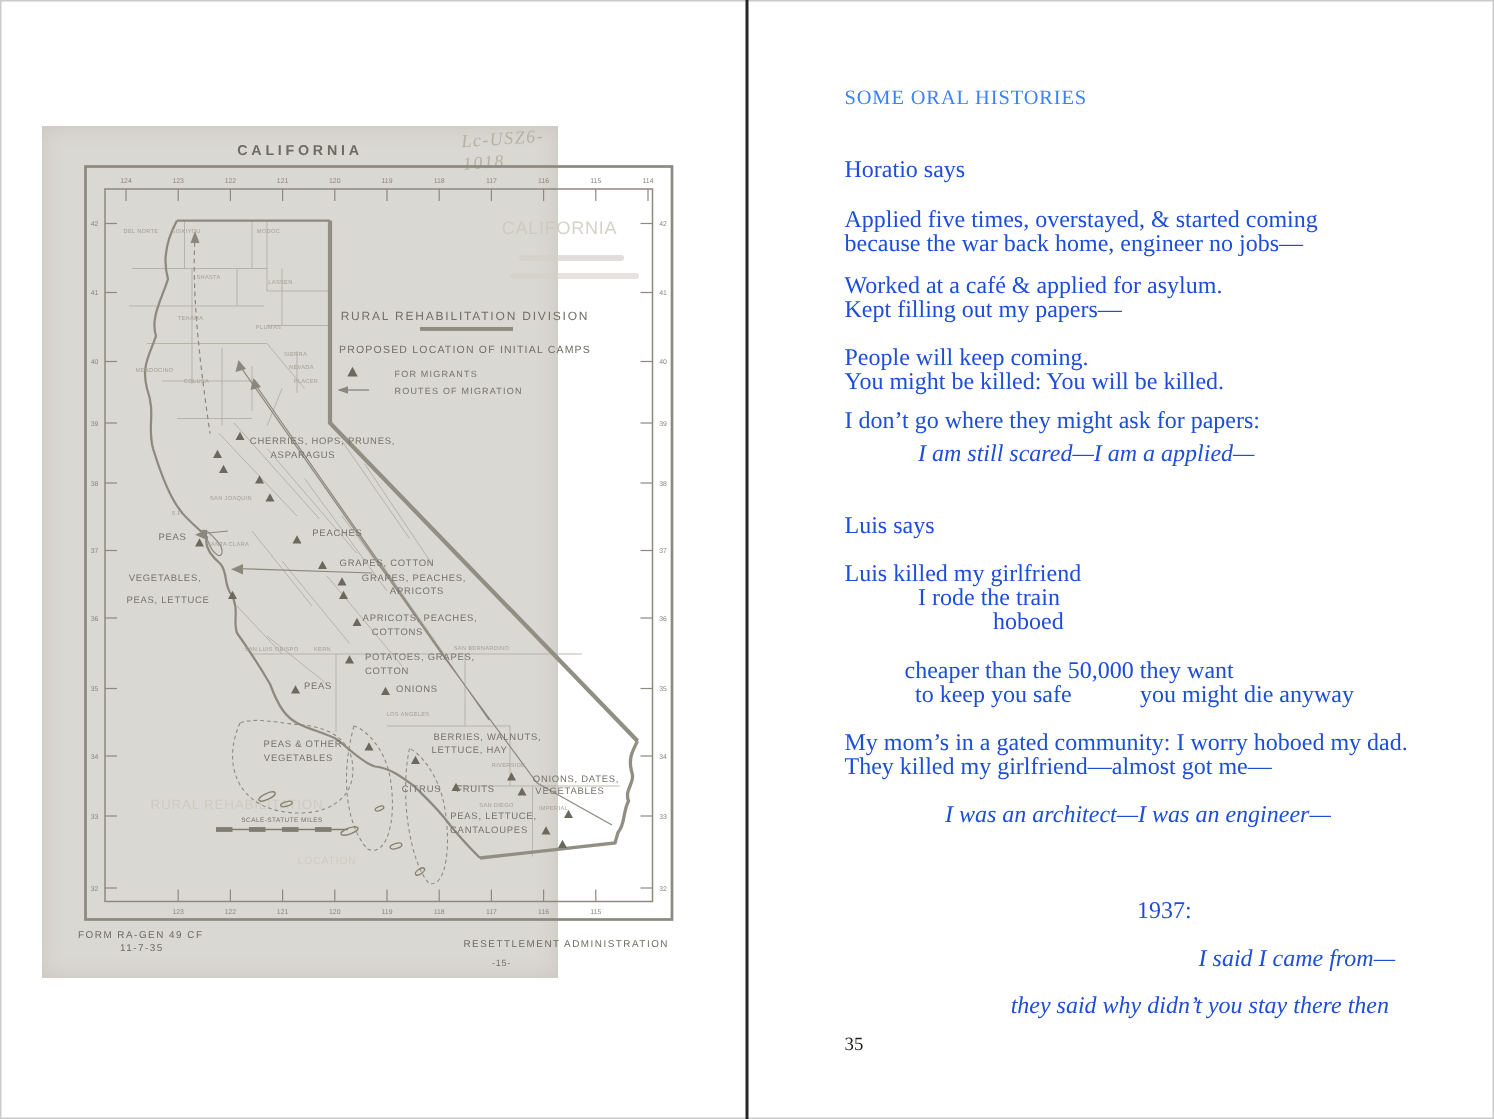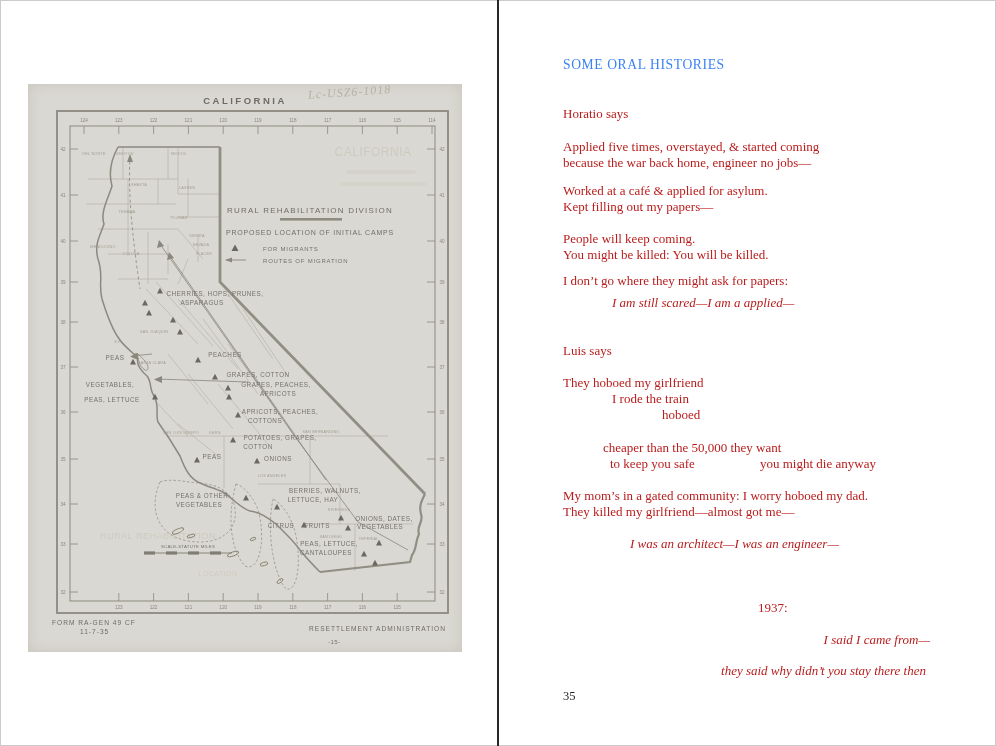--- a/index.html
+++ b/index.html
@@ -1,42 +1,42 @@
 <!DOCTYPE html>
 <html><head>
 <meta charset="utf-8">
 <style>
   html,body{margin:0;padding:0;background:#888;}
   #spread{position:relative;width:996px;height:746px;background:#ffffff;overflow:hidden;
           box-shadow:inset 0 0 0 1px #cbcbcb;font-family:"Liberation Serif",serif;}
   
   #divider{position:absolute;left:497px;top:0;width:2px;height:746px;background:#262626;}
   
-  #scan{position:absolute;left:28px;top:84px;width:434px;height:568px;background:#dad8d2;
+  #scan{position:absolute;left:28px;top:84px;width:344px;height:568px;background:#dad8d2;
         box-shadow:inset 0 0 14px rgba(120,115,100,.18);}
   #scan-header{position:absolute;left:0;right:0;top:11px;text-align:center;
         font-family:"Liberation Sans",sans-serif;font-size:9.5px;font-weight:bold;
         letter-spacing:2.5px;color:#6e6b62;}
   #archive-note{position:absolute;left:280px;top:1px;transform:rotate(-4deg);
         font-family:"Liberation Serif",serif;font-style:italic;font-size:12px;
         color:#b5b1a4;letter-spacing:1px;}
   #map-svg{position:absolute;left:0;top:0;}
   #map-svg .mt{font-family:"Liberation Sans",sans-serif;fill:#75726a;letter-spacing:.5px;}
   #map-svg .crop{font-size:6.3px;}
   #map-svg .tick{font-size:4.6px;fill:#8a877d;letter-spacing:0;}
   #map-svg .county{font-size:3.8px;fill:#a39f94;letter-spacing:.2px;}
   #map-svg .h1{font-size:8px;letter-spacing:1.2px;fill:#716e65;}
   #map-svg .h2{font-size:7px;letter-spacing:.8px;fill:#716e65;}
   #map-svg .leg{font-size:6px;letter-spacing:.8px;}
   #map-svg .scl{font-size:4.3px;letter-spacing:.3px;}
   #map-svg .foot{font-size:6.6px;letter-spacing:1px;fill:#6e6b62;}
   #map-svg .faint{fill:#cbc7bc;}
   #map-svg .camp{fill:#6b685e;}
   
-  .poem-line{position:absolute;font-size:13px;line-height:15px;color:#b91c1c;white-space:pre;}
+  .poem-line{position:absolute;font-size:16px;line-height:15px;color:#1d4ed8;white-space:pre;}
   .poem-line.it{font-style:italic;}
   #poem-title{position:absolute;left:563px;top:57px;font-size:13.6px;letter-spacing:.6px;color:#3b82f6;}
   #page-number{position:absolute;left:563px;top:689px;font-size:12.5px;color:#26241f;}
 </style>
 </head>
 <body>
 
 <div id="spread">
   <div id="divider"></div>
 
@@ -301,21 +301,21 @@
       <div class="poem-line" style="top: 106px; left: 563px;">Horatio says</div>
       <div class="poem-line" style="top: 139px; left: 563px;">Applied five times, overstayed, &amp; started coming</div>
       <div class="poem-line" style="top: 155px; left: 563px;">because the war back home, engineer no jobs—</div>
       <div class="poem-line" style="top: 183px; left: 563px;">Worked at a café &amp; applied for asylum.</div>
       <div class="poem-line" style="top: 199px; left: 563px;">Kept filling out my papers—</div>
       <div class="poem-line" style="top: 231px; left: 563px;">People will keep coming.</div>
       <div class="poem-line" style="top: 247px; left: 563px;">You might be killed: You will be killed.</div>
       <div class="poem-line" style="top: 273px; left: 563px;">I don’t go where they might ask for papers:</div>
       <div class="poem-line it" style="top: 295px; left: 612px;">I am still scared—I am a applied—</div>
       <div class="poem-line" style="top: 343px; left: 563px;">Luis says</div>
-      <div class="poem-line" style="top: 375px; left: 563px;">They hoboed my girlfriend</div>
+      <div class="poem-line" style="top: 375px; left: 563px;">Luis killed my girlfriend</div>
       <div class="poem-line" style="top: 391px; left: 612px;">I rode the train</div>
       <div class="poem-line" style="top: 407px; left: 662px;">hoboed</div>
       <div class="poem-line" style="top: 440px; left: 563px; margin-left: 40px;">cheaper than the 50,000 they want</div>
       <div class="poem-line" style="top: 456px; left: 610px;">to keep you safe</div>
       <div class="poem-line" style="top: 456px; left: 760px;">you might die anyway</div>
       <div class="poem-line" style="top: 488px; left: 563px;">My mom’s in a gated community: I worry hoboed my dad.</div>
       <div class="poem-line" style="top: 504px; left: 563px;">They killed my girlfriend—almost got me—</div>
       <div class="poem-line it" style="top: 536px; left: 630px;">I was an architect—I was an engineer—</div>
       <div class="poem-line" style="top: 600px; left: 758px;">1937:</div>
       <div class="poem-line it" style="top: 632px; right: 66px;">I said I came from—</div>

